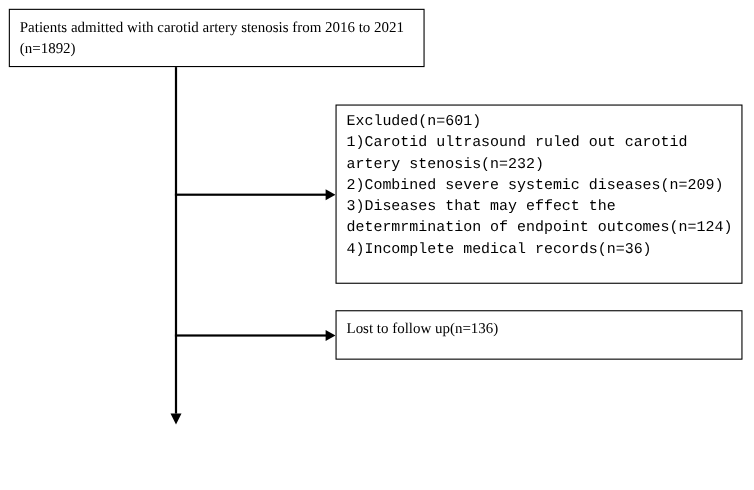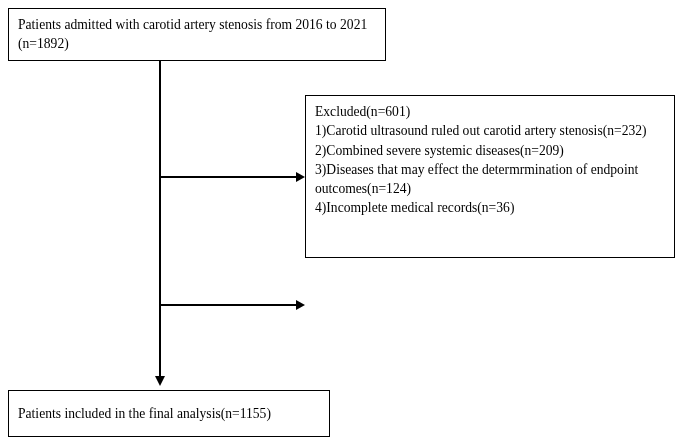--- a/index.html
+++ b/index.html
@@ -32,20 +32,21 @@
     top: 8px;
     width: 378px;
     height: 53px;
   }
   
   #box-excluded {
     left: 305px;
     top: 95px;
     width: 370px;
     height: 163px;
+    font-family: Liberation Mono, monospace;
   }
   
   #box-lost {
     left: 305px;
     top: 282px;
     width: 370px;
     height: 45px;
   }
   
   #box-final {
@@ -115,18 +116,18 @@
 
   <div class="box" id="box-excluded">Excluded(n=601)
 1)Carotid ultrasound ruled out carotid artery stenosis(n=232)
 2)Combined severe systemic diseases(n=209)
 3)Diseases that may effect the determrmination of endpoint outcomes(n=124)
 4)Incomplete medical records(n=36)</div>
 
   <div class="line" id="branch-lost"></div>
   <div class="arrow-right" id="arrow-lost"></div>
 
+  <div class="box" id="box-lost">Lost to follow up(n=136)</div>
 
   <div class="arrow-down" id="arrow-final"></div>
 
-  <div class="box" id="box-final">Patients included in the final analysis(n=1155)</div>
 
 </div>
 
 </body></html>

